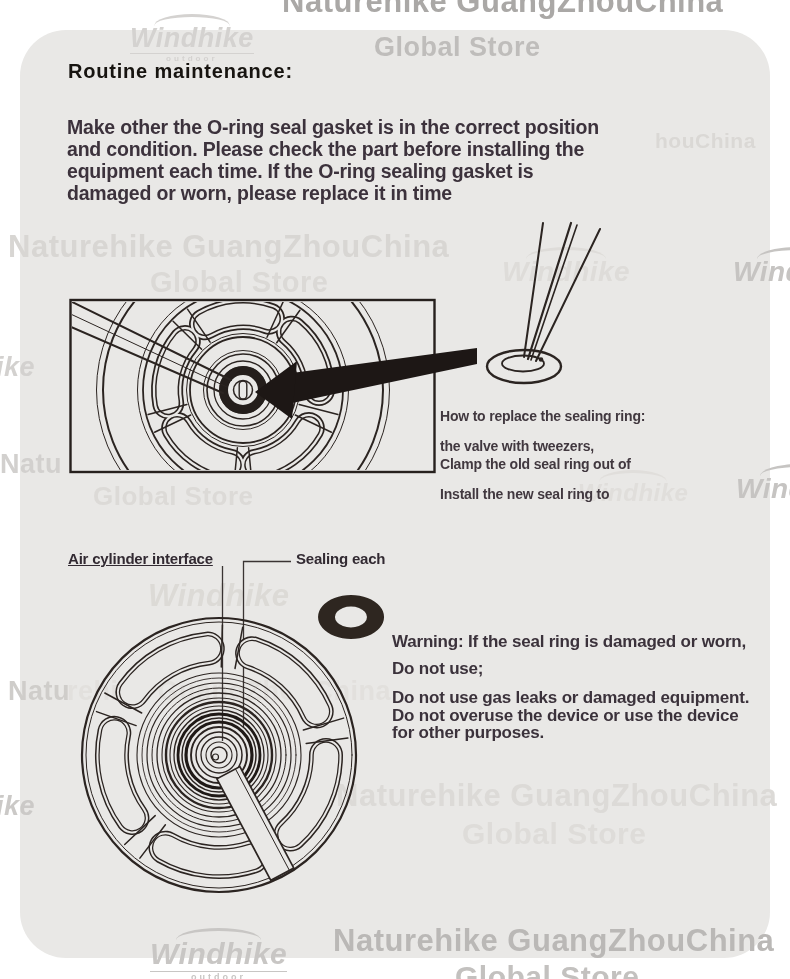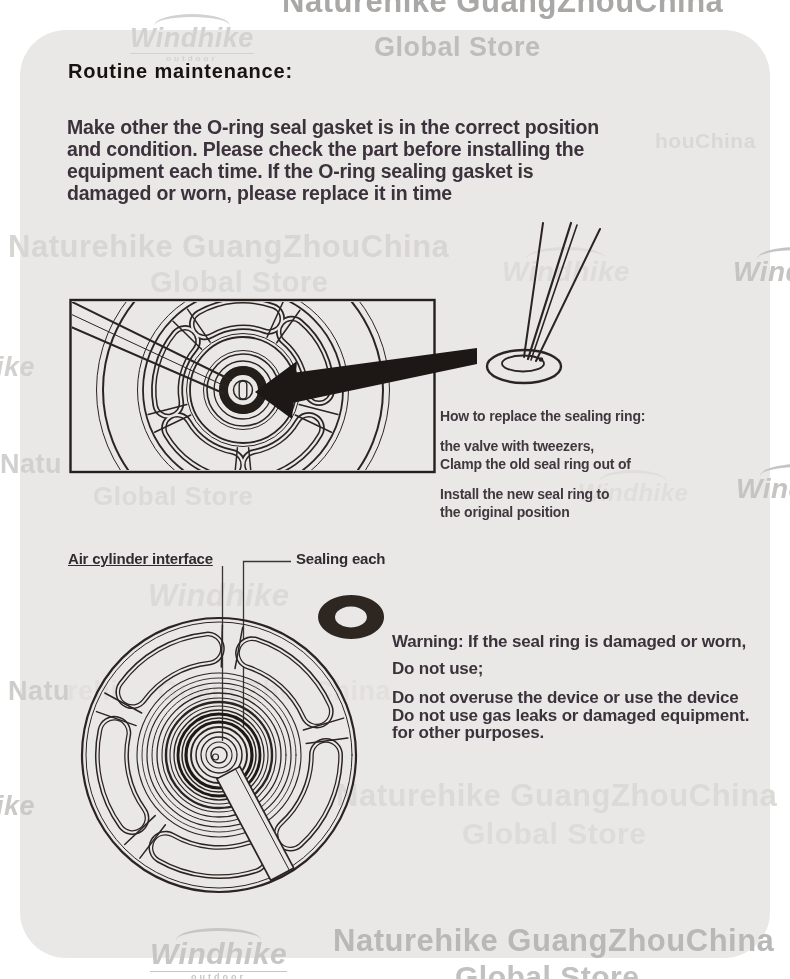--- a/index.html
+++ b/index.html
@@ -248,26 +248,25 @@
     <div>damaged or worn, please replace it in time</div>
   </div>
 
   <div class="txt howto" id="howto-heading">How to replace the sealing ring:</div>
   <div class="txt howto" id="howto-step1">
     <div>the valve with tweezers,</div>
     <div>Clamp the old seal ring out of</div>
   </div>
   <div class="txt howto" id="howto-step2">
     <div>Install the new seal ring to</div>
-    <div>the original position</div>
   </div>
 
   <div class="txt diagram-label" id="label-air">Air cylinder interface</div>
   <div class="txt diagram-label" id="label-seal">Sealing each</div>
 
   <div class="txt warn" id="warn-line1">Warning: If the seal ring is damaged or worn,</div>
   <div class="txt warn" id="warn-line2">Do not use;</div>
   <div class="txt warn" id="warn-body">
+    <div>Do not use gas leaks or damaged equipment.</div>
     <div>Do not overuse the device or use the device</div>
-    <div>Do not use gas leaks or damaged equipment.</div>
     <div>for other purposes.</div>
   </div>
 </div>
 
 </body></html>

